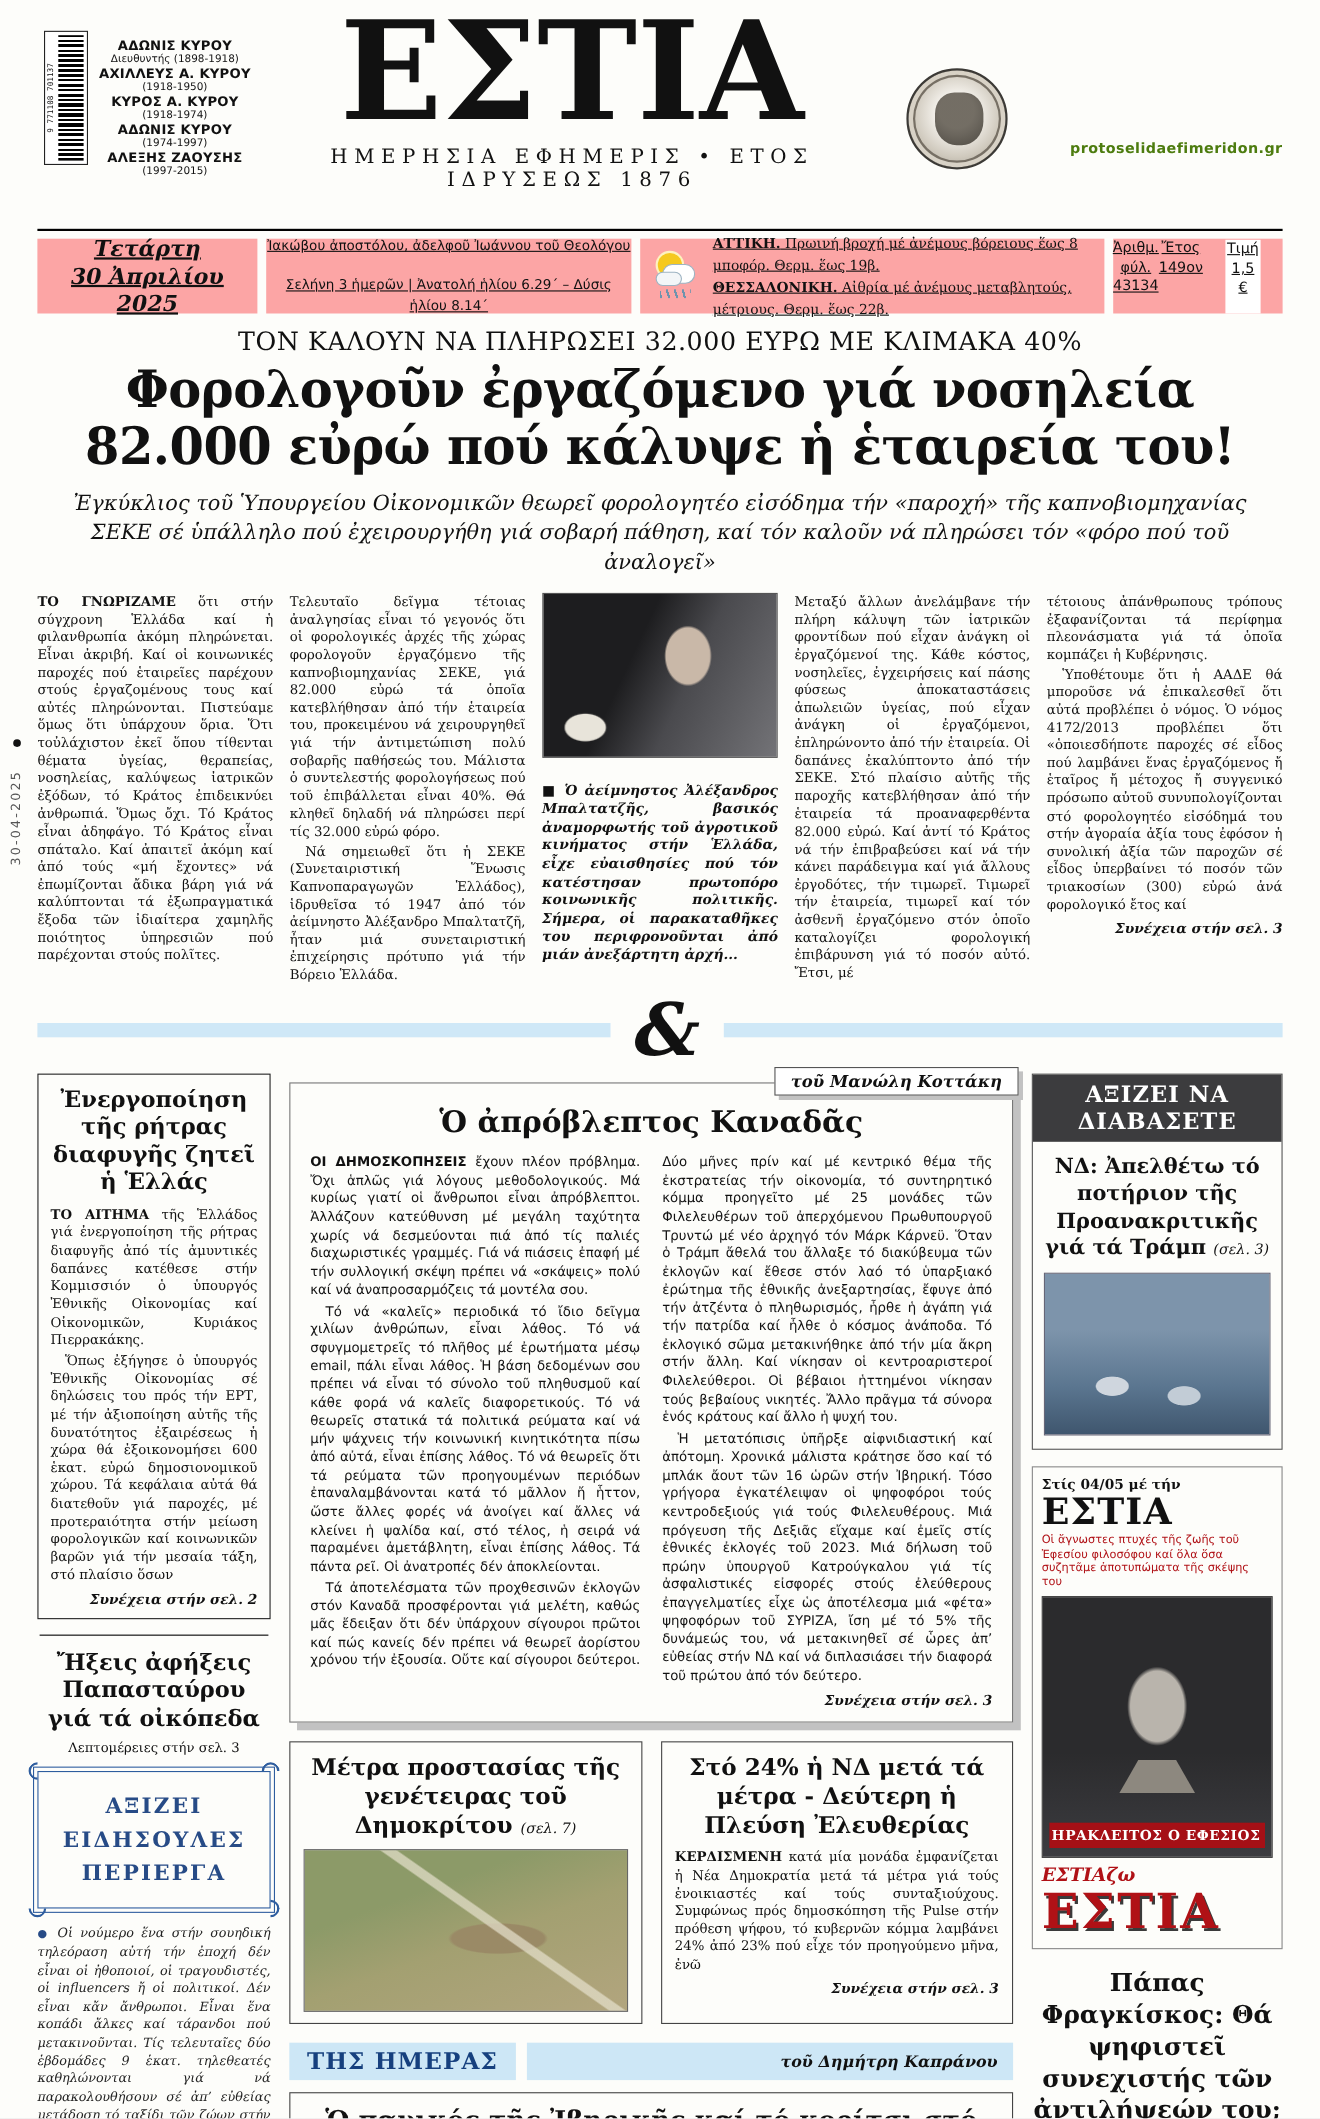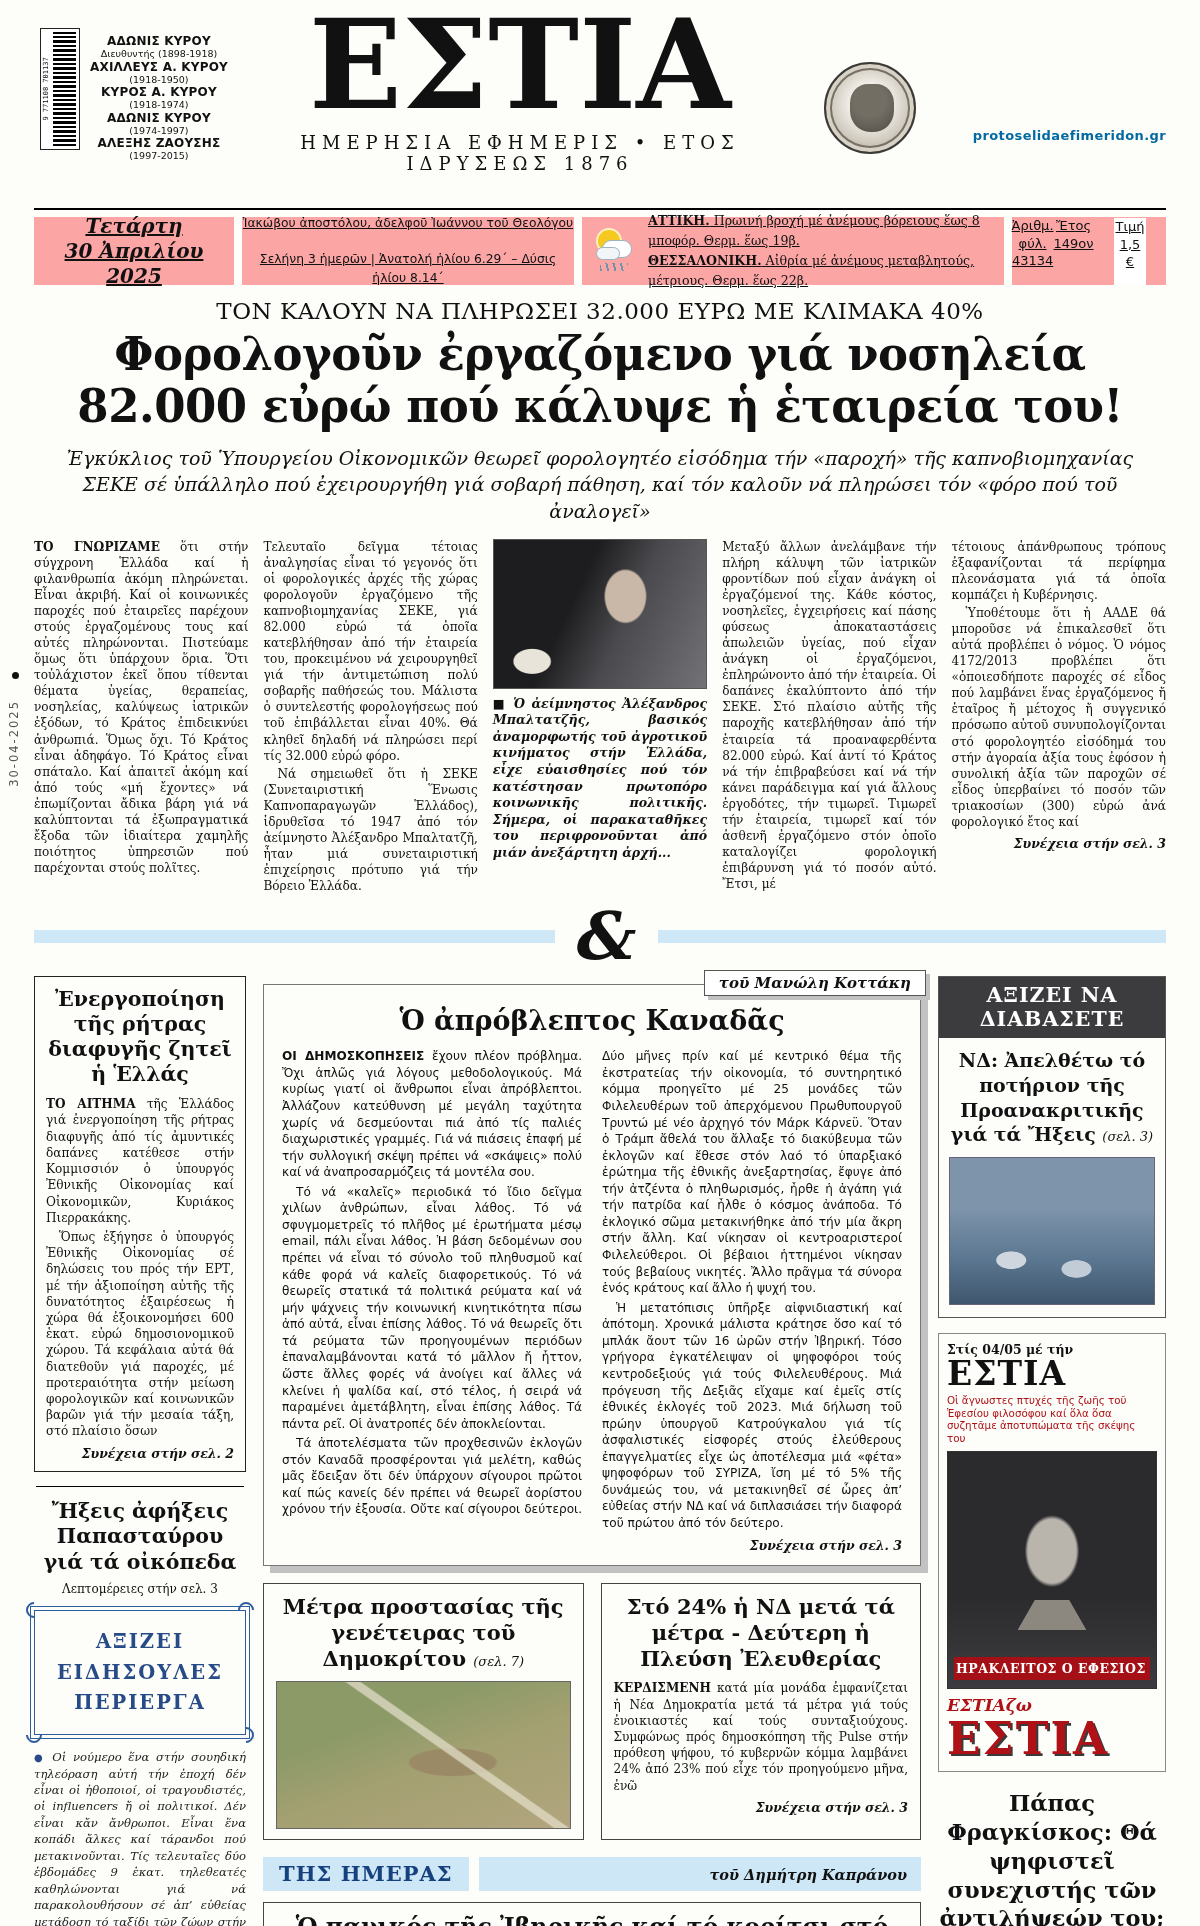--- a/index.html
+++ b/index.html
@@ -20,21 +20,21 @@
   .fnames .nm{ font-size:12px; font-weight:bold; line-height:1.18; letter-spacing:.2px;}
   .fnames .dt{ font-size:9.5px; line-height:1.2; }
   .logo-wrap{ position:absolute; left:196px; width:580px; top:0; text-align:center; }
   .logo{ font-size:122px; font-weight:bold; line-height:1.05; letter-spacing:0px; transform:scaleY(1.02);}
   .subtitle{ margin-top:4px; font-size:18px; letter-spacing:6px; }
   .seal{ position:absolute; left:790px; top:62px; width:92px; height:92px; border-radius:50%;
      background:radial-gradient(circle at 50% 45%, #f2efe9 0 30%, #cfc9bd 60%, #8d877c 100%);
      border:2px solid #3c3a36; box-shadow:inset 0 0 0 4px #d8d2c6, inset 0 0 0 6px #777065;}
   .seal .blot{ position:absolute; left:24px; top:20px; width:44px; height:48px; border-radius:40% 40% 45% 45%;
      background:radial-gradient(circle at 45% 35%, #5d574d 0 40%, #36322b 100%); opacity:.85;}
-  .watermark{ position:absolute; right:0; top:128px; font-size:13px; font-weight:bold; color:#0369a1;
+  .watermark{ position:absolute; right:0; top:128px; font-size:13px; font-weight:bold; color:#4d7c0f;
      font-family:"DejaVu Sans","Liberation Sans",sans-serif; letter-spacing:.4px;}
 
   
   .toprule{ border-top:2px solid #000; margin-top:2px; }
   .infobar{ display:flex; gap:8px; margin-top:7px; height:68px; }
   .cell{ background:#fca5a5; height:100%;text-decoration:underline; }
   .c-date{ width:200px; display:flex; flex-direction:column; justify-content:center; text-align:center;
      font-style:italic; font-weight:bold; font-size:20px; line-height:1.25;}
   .c-saint{ width:332px; display:flex; flex-direction:column; justify-content:center; text-align:center;
      font-family:"DejaVu Sans","Liberation Sans",sans-serif; font-size:12.3px; line-height:1.55;gap:17px;}
@@ -59,21 +59,21 @@
   .deck{ text-align:center; font-style:italic; font-size:19px; line-height:1.4; margin:14px auto 0; max-width:1070px;}
   .leadcols{ display:grid; grid-template-columns:repeat(5,1fr); gap:15px; margin-top:14px; }
   .leadcols .col{ font-size:12.1px; line-height:1.33; text-align:justify; }
   .leadcols p + p{ text-indent:14px; margin-top:2px;}
   .leadin{ font-weight:bold; }
   .photo-balt{ height:150px; background:
       radial-gradient(ellipse 36px 46px at 62% 38%, #c9b8a8 0 55%, transparent 60%),
       radial-gradient(ellipse 30px 20px at 18% 82%, #e8e4da 0 60%, transparent 65%),
       linear-gradient(115deg,#1d1d1f 0 38%, #4a4a4e 60%, #737377 100%);
       border:1px solid #555;}
-  .caption{ font-weight:bold; font-style:italic; font-size:12.6px; line-height:1.32; margin-top:7px; text-align:justify;}
+  .caption{ font-weight:bold; font-style:italic; font-size:12.6px; line-height:1.32; margin-top:22px; text-align:justify;}
   .cont{ text-align:right; font-weight:bold; font-style:italic; font-size:12.5px; margin-top:6px;}
 
   
   .ampRow{ display:flex; align-items:center; margin-top:10px; height:64px;}
   .ampbar{ height:13px; background:#cfe8f7; }
   .b1{ flex:0 0 46%; } .b2{ flex:1; }
   .amp{ font-size:66px; font-weight:bold; font-style:italic; padding:0 22px; line-height:.8;}
 
   
   .middle{ display:grid; grid-template-columns:212px 1fr 228px; gap:17px; margin-top:8px;}
@@ -333,21 +333,21 @@
       <div class="kapbox">
         <div class="kap-title">Ὁ πανικός τῆς Ἰβηρικῆς καί τό κορίτσι στό μετρό</div>
 
       </div>
     </div>
 
     <div>
       <div class="axizei">
         <div class="ax-head">ΑΞΙΖΕΙ ΝΑ ΔΙΑΒΑΣΕΤΕ</div>
         <div class="ax-body">
-          <div class="ax-title"><span>ΝΔ: Ἀπελθέτω τό ποτήριον τῆς Προανακριτικῆς γιά τά Ἤξεις</span> <span class="pg">(σελ. 3)</span></div>
+          <div class="ax-title"><span>ΝΔ: Ἀπελθέτω τό ποτήριον τῆς Προανακριτικῆς γιά τά Τράμπ</span> <span class="pg">(σελ. 3)</span></div>
           <div class="photo-parl"></div>
         </div>
       </div>
 
       <div class="promo">
         <div class="top">Στίς 04/05 μέ τήν</div>
         <div class="brand">ΕΣΤΙΑ</div>
         <div class="cap">Οἱ ἄγνωστες πτυχές τῆς ζωῆς τοῦ Ἐφεσίου φιλοσόφου καί ὅλα ὅσα συζητᾶμε ἀποτυπώματα τῆς σκέψης του</div>
         <div class="cover">
           <div class="bust"></div>

